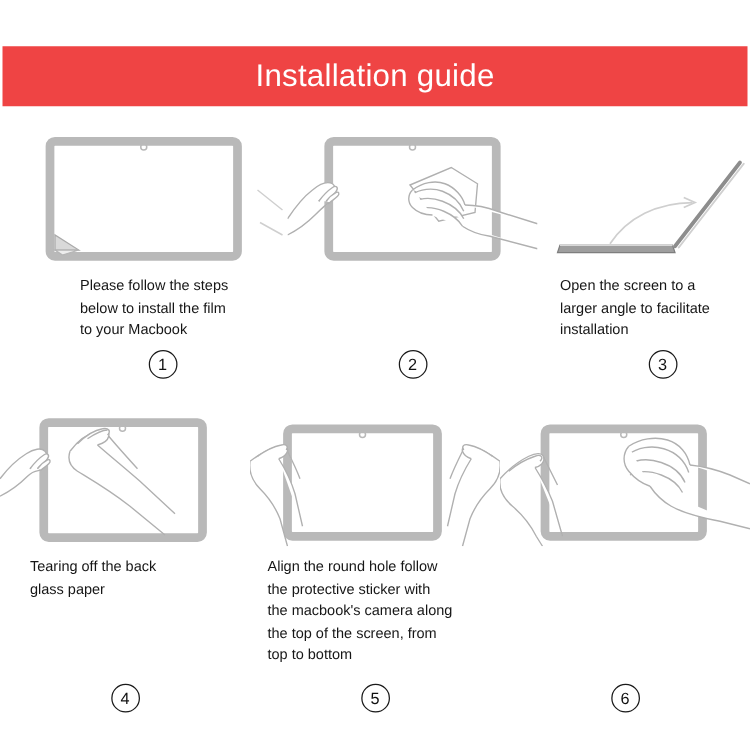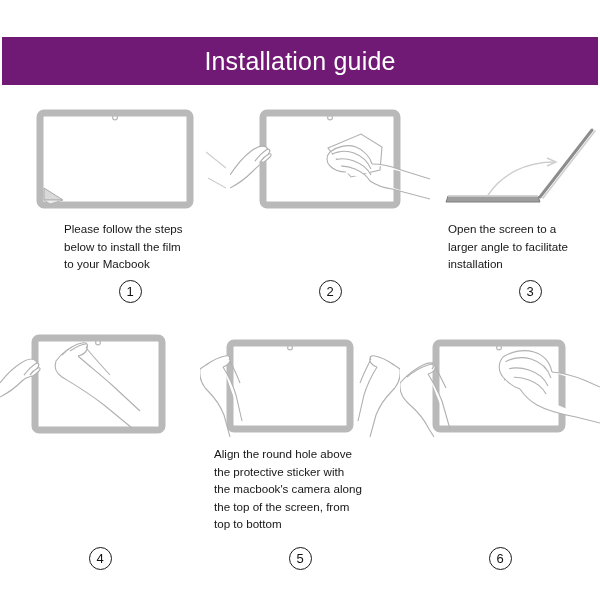--- a/index.html
+++ b/index.html
@@ -20,21 +20,21 @@
     background: #ffffff;
   }
 
   
   .header-bar {
     position: absolute;
     left: 2px;
     top: 37px;
     width: 596px;
     height: 48px;
-    background: #701a75;
+    background: #ef4444;
     display: flex;
     align-items: center;
     justify-content: center;
   }
   .header-title {
     color: #ffffff;
     font-size: 25px;
     font-weight: 400;
     letter-spacing: 0.2px;
     line-height: 1;
@@ -208,20 +208,22 @@
             <g fill="#ffffff" stroke="#b0b0b0" stroke-width="1.1">
               <path d="M56 36 C62 28 70 22 78 20 C84 18 88 20 87 24 C86 28 82 30 78 31"></path>
               <path d="M62 30 C68 24 76 19 82 18 C87 17 89 20 86 23"></path>
               <path d="M70 26 C76 22 82 19 86 19"></path>
               <path d="M56 36 C54 42 56 48 62 52 C70 57 86 66 104 80 L132 103"></path>
               <path d="M78 31 C86 38 98 48 112 60 L140 86"></path>
               <path d="M87 24 C92 30 100 39 110 50"></path>
             </g>
           </svg>
         </div>
+        <div class="caption">Tearing off the back
+glass paper</div>
         <div class="badge-wrap">
           <div class="badge">4</div>
         </div>
       </div>
 
       <div class="cell cell-5">
         <div class="art">
           <svg width="200" height="112" viewBox="0 0 200 112">
             <path d="M34 18 H146 A4 4 0 0 1 150 22 V100 A4 4 0 0 1 146 104 H34 A4 4 0 0 1 30 100 V22 A4 4 0 0 1 34 18 Z" fill="none" stroke="#b9b9b9" stroke-width="7"></path>
             <circle cx="90" cy="22.5" r="2.4" fill="none" stroke="#b9b9b9" stroke-width="1.2"></circle>
@@ -234,21 +236,21 @@
             </g>
             <g fill="#ffffff" stroke="#b0b0b0" stroke-width="1.1">
               <path d="M200 44 C192 38 184 34 177 32 C172 31 169 33 170 36 C171 39 174 41 177 42"></path>
               <path d="M194 40 C187 35 180 32 175 31 C171 30 169 32 171 35"></path>
               <path d="M200 44 C201 52 198 60 192 66 C186 72 180 80 176 90 L170 112"></path>
               <path d="M177 42 C172 50 167 60 164 70 L158 96"></path>
               <path d="M170 36 C167 42 163 50 160 58"></path>
             </g>
           </svg>
         </div>
-        <div class="caption">Align the round hole above
+        <div class="caption">Align the round hole follow
 the protective sticker with
 the macbook's camera along
 the top of the screen, from
 top to bottom</div>
         <div class="badge-wrap">
           <div class="badge">5</div>
         </div>
       </div>
 
       <div class="cell cell-6">

